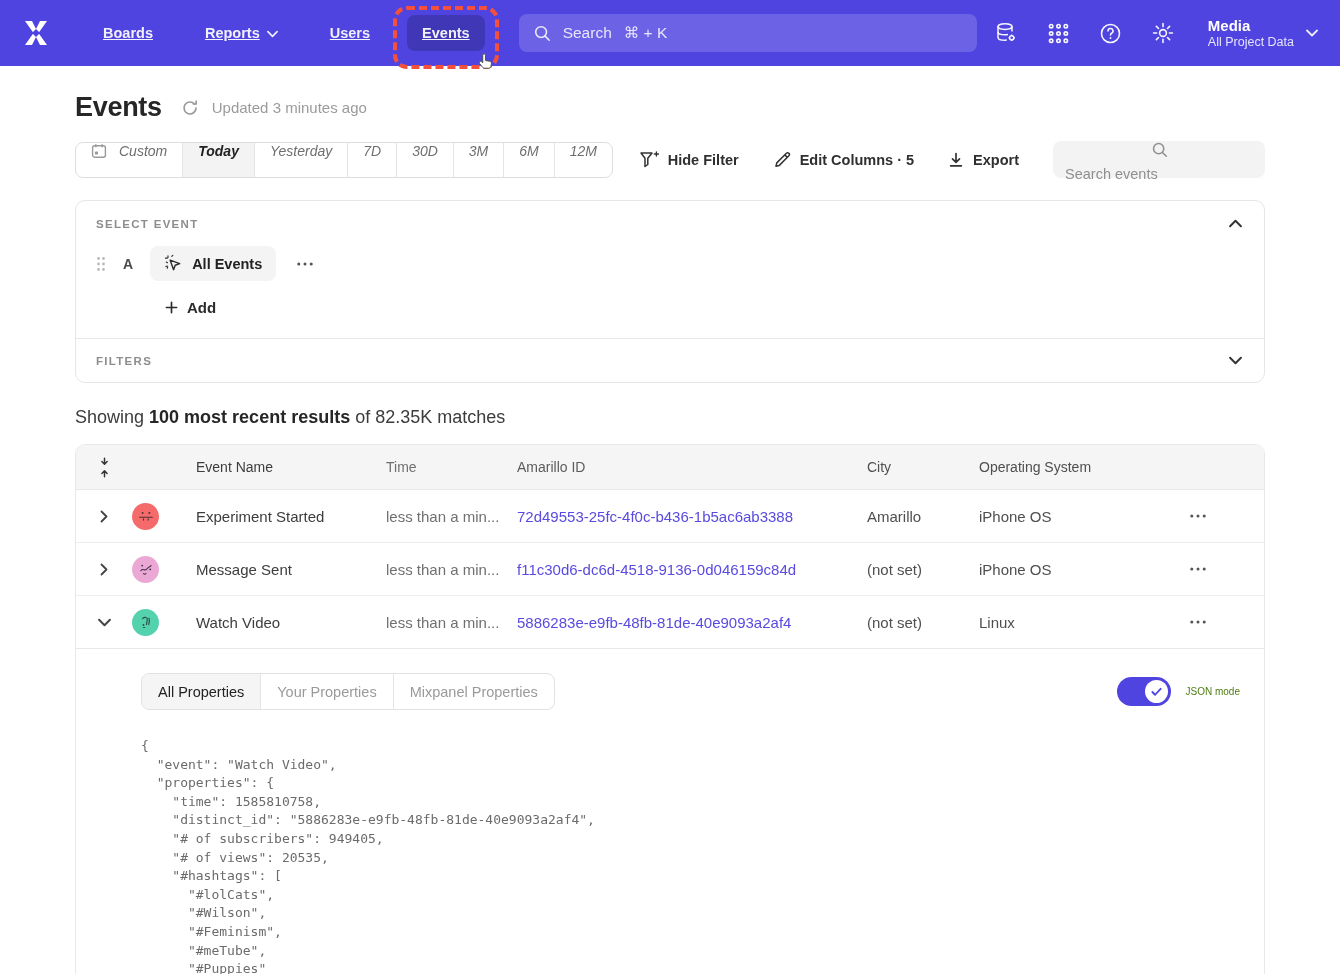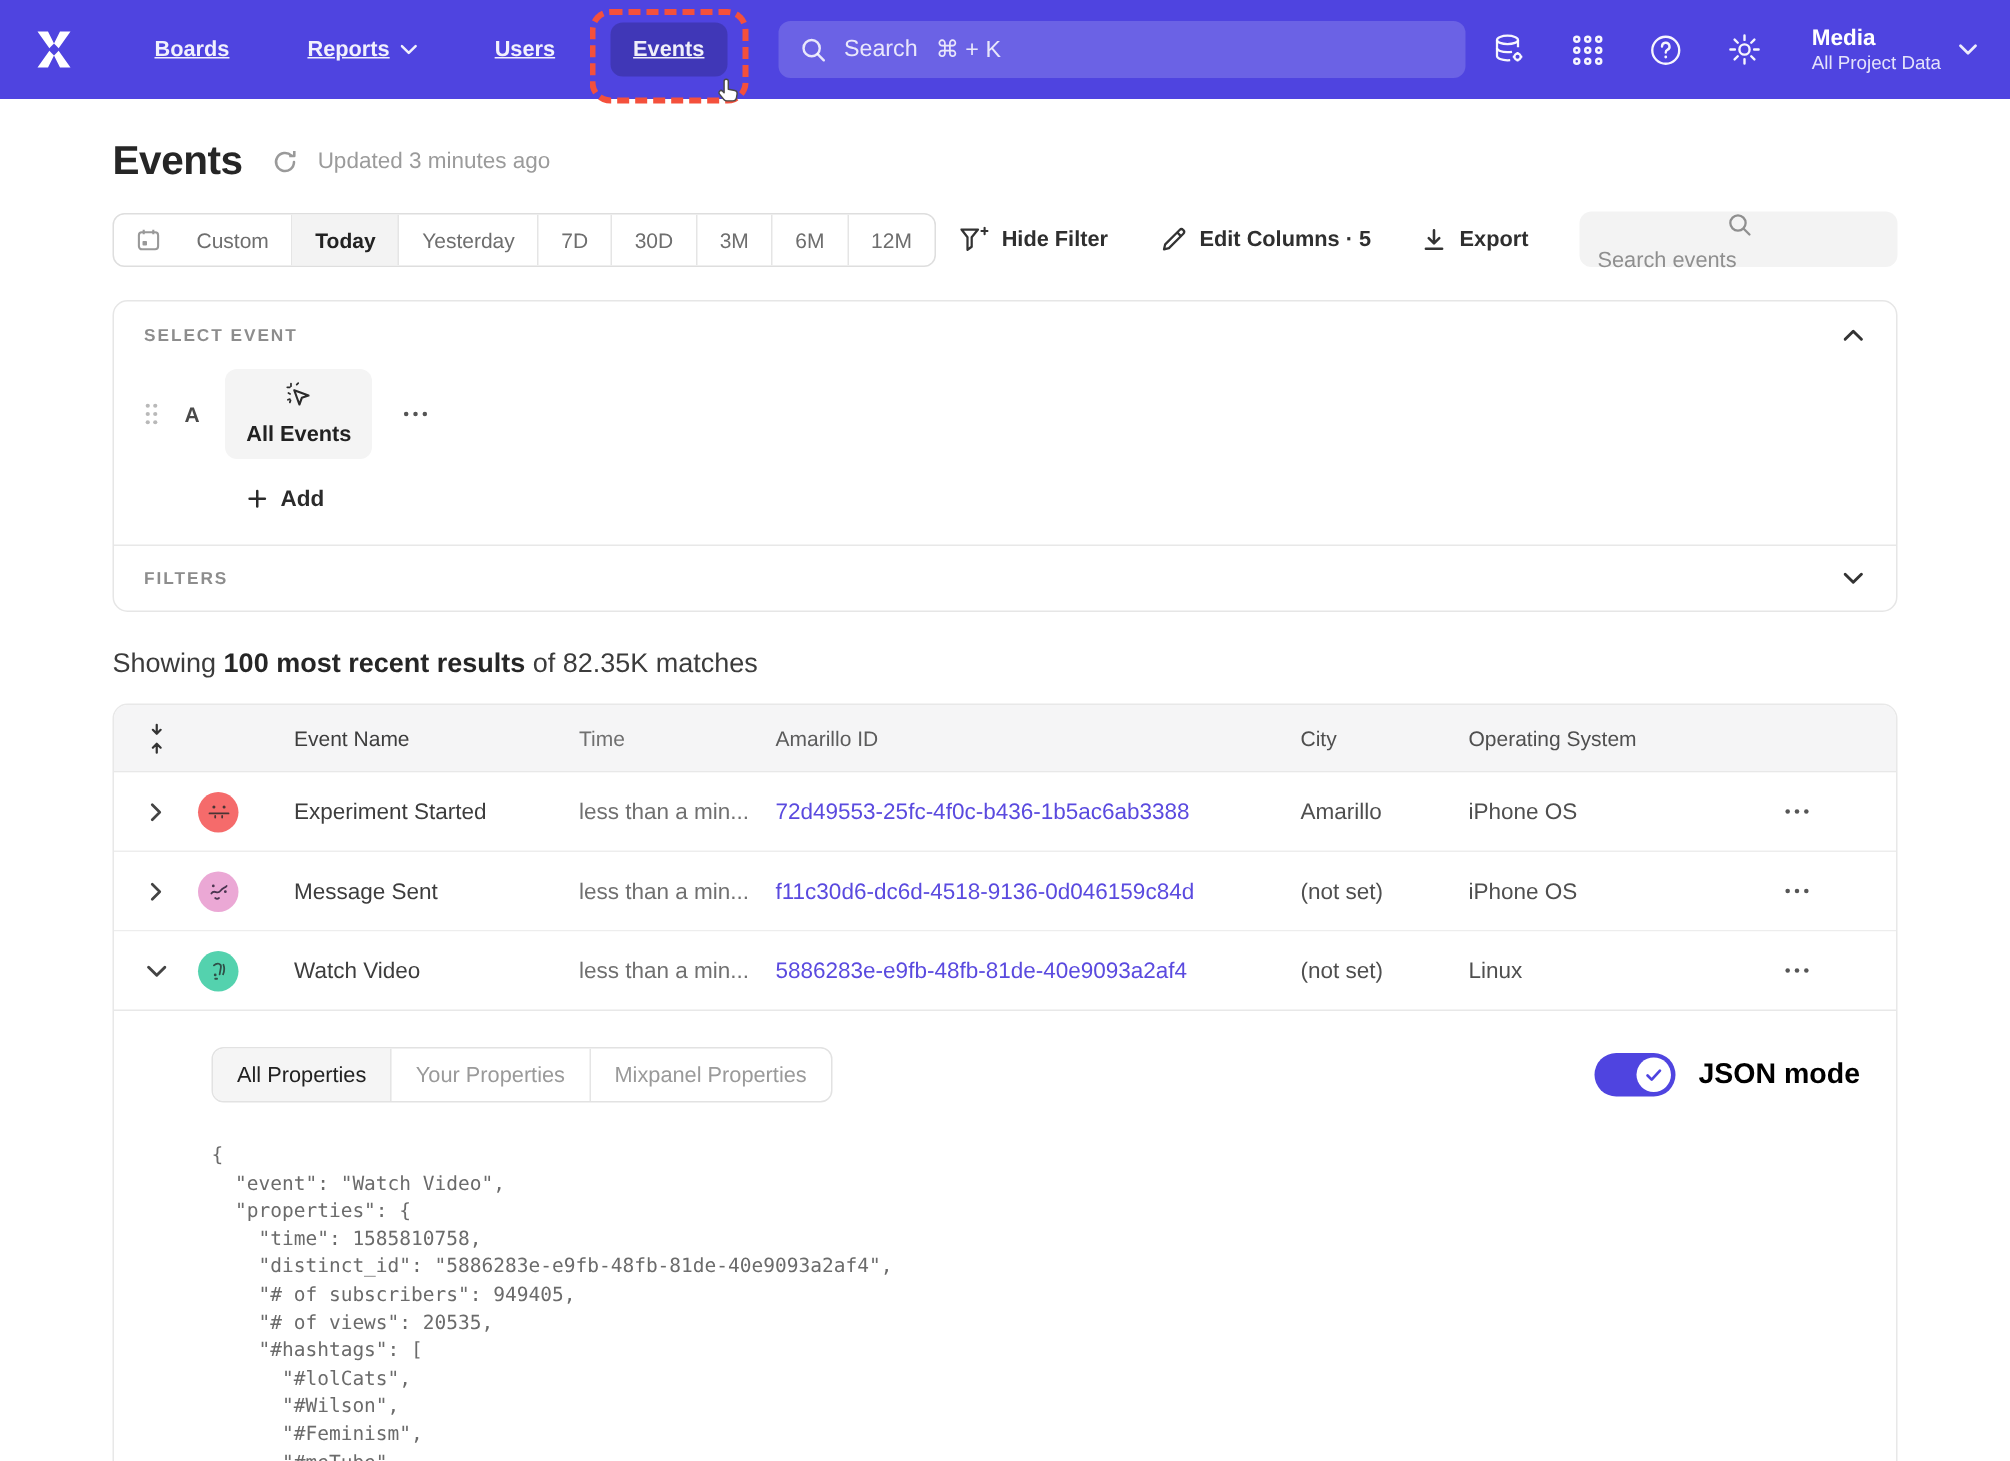--- a/index.html
+++ b/index.html
@@ -28,43 +28,43 @@
 
   
   .main { padding:0 75px; }
   .title-row { margin-top:26px; display:flex; align-items:center; gap:13px; }
   .page-title { font-size:27px; font-weight:700; letter-spacing:-.3px; color:#262626; }
   .refresh-btn { display:flex; cursor:pointer; margin-left:6px; }
   .updated { font-size:15px; color:#9b9b9b; }
 
   .controls-row { margin-top:18px; display:flex; align-items:center; justify-content:space-between; }
   .seg { display:flex; border:1px solid #dedede; border-radius:8px; overflow:hidden; height:36px; }
-  .seg-item { display:flex; align-items:center; gap:24px; padding:0 15px; font-size:14px;
-    color:#6e6e6e; border-right:1px solid #e5e5e5; cursor:pointer; white-space:nowrap; }
+  .seg-item { display:flex; gap:12px; padding:0 15px; font-size:14px;
+    color:#6e6e6e; border-right:1px solid #e5e5e5; cursor:pointer; white-space:nowrap;font-style:italic; }
   .seg-item:last-child { border-right:none; }
   .seg-item.active { background:#f3f3f3; color:#222; font-weight:700; }
   .right-tools { display:flex; align-items:center; gap:34px; }
   .tool-btn { display:flex; align-items:center; gap:9px; font-size:14.5px; font-weight:600;
     color:#2f2f2f; cursor:pointer; }
   .search-events { width:212px; height:37px; background:#f3f3f3; border-radius:8px;
     display:flex; align-items:center; gap:8px; padding:0 12px;flex-direction:column; }
   .search-events input { border:none; outline:none; background:transparent; font-size:14.5px;
     color:#555; width:100%; font-family:"Liberation Sans", sans-serif; }
   .search-events input::placeholder { color:#8f8f8f; }
 
   
   .card { margin-top:22px; border:1px solid #e6e6e6; border-radius:10px; }
   .sec-pad { padding:16px 20px 22px 20px; }
   .sec-head { display:flex; align-items:center; justify-content:space-between; }
   .sec-label { font-size:11.5px; font-weight:700; letter-spacing:1.3px; color:#8d8d8d; }
   .chev-btn { display:flex; cursor:pointer; color:#333; padding:2px; }
   .event-row { margin-top:16px; display:flex; align-items:center; gap:17px; }
   .row-letter { font-size:14px; font-weight:600; color:#4a4a4a; }
   .event-pill { background:#f4f4f4; border-radius:8px; padding:8px 14px; display:flex;
-    align-items:center; gap:9px; font-size:14.5px; font-weight:700; color:#222; cursor:pointer;flex-direction:column; }
+    align-items:center; gap:9px; font-size:14.5px; font-weight:700; color:#222; cursor:pointer; }
   .more-dots { cursor:pointer; display:flex; padding:4px; }
   .add-row { margin-top:18px; margin-left:69px; display:flex; align-items:center; gap:9px;
     font-size:15px; font-weight:600; color:#2b2b2b; cursor:pointer; width:max-content; }
   .divider { border-top:1px solid #e8e8e8; }
   .filters-row { padding:15px 20px; display:flex; align-items:center; justify-content:space-between; }
 
   
   .summary { margin-top:24px; font-size:18px; color:#3c3c3c; }
   .summary b { font-weight:700; color:#262626; }
 
@@ -93,21 +93,21 @@
   .tabs { display:flex; border:1px solid #e2e2e2; border-radius:8px; overflow:hidden; height:37px; }
   .tab { display:flex; align-items:center; padding:0 16px; font-size:14.5px; color:#9a9a9a;
     border-right:1px solid #e5e5e5; cursor:pointer; white-space:nowrap; }
   .tab:last-child { border-right:none; }
   .tab.active { background:#f5f5f5; color:#222; font-weight:400; }
   .json-toggle-wrap { display:flex; align-items:center; gap:15px; }
   .toggle { position:relative; width:54px; height:29px; border-radius:15px; background:#4F44E0;
     cursor:pointer; }
   .knob { position:absolute; right:3px; top:3px; width:23px; height:23px; border-radius:50%;
     background:#fff; display:flex; align-items:center; justify-content:center; }
-  .toggle-label { font-size:19px; font-weight:700; color:#000000; }
+  .toggle-label { font-size:10px; font-weight:400; color:#4d7c0f; }
   .code { margin-top:27px; font-family:"DejaVu Sans Mono", monospace; font-size:13px;
     line-height:18.6px; color:#6b6b6b; white-space:pre; }
 </style>
 </head>
 <body>
 
 <div class="navbar">
   <div class="logo">
     <svg width="28" height="28" viewBox="0 0 28 28">
       <path d="M3 2h7l4 8 4-8h7l-8.5 12L25 26h-7l-4-8-4 8H3l8.5-12L3 2z" fill="#fff"></path>

